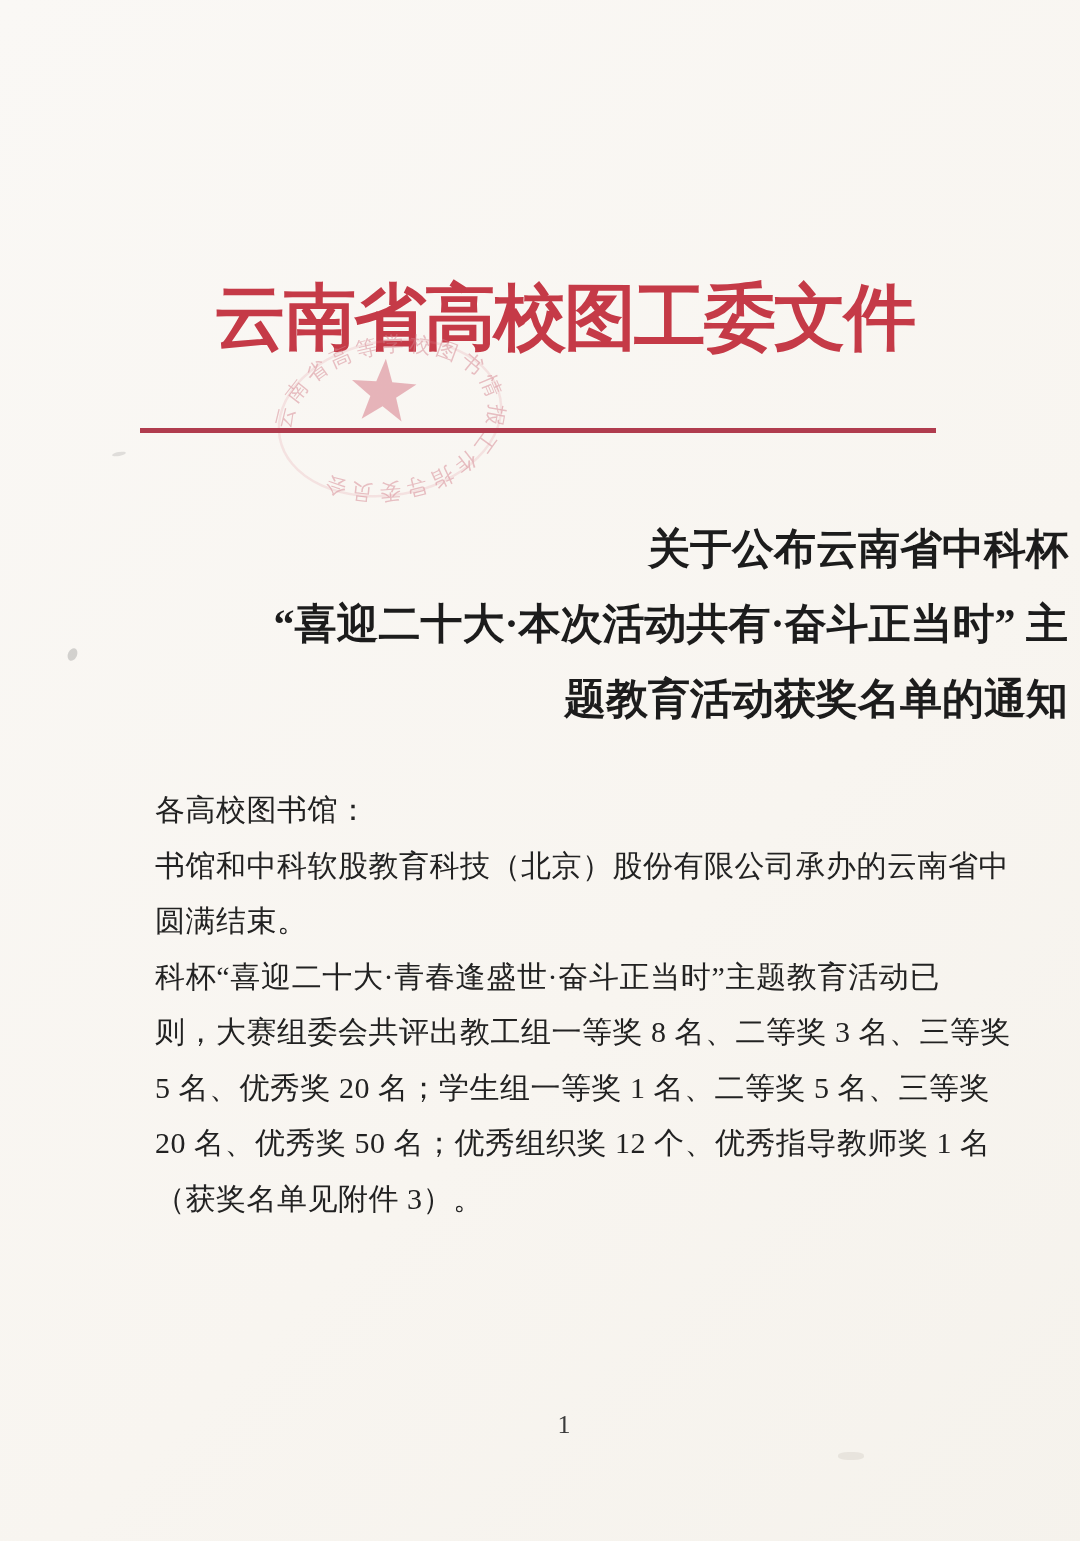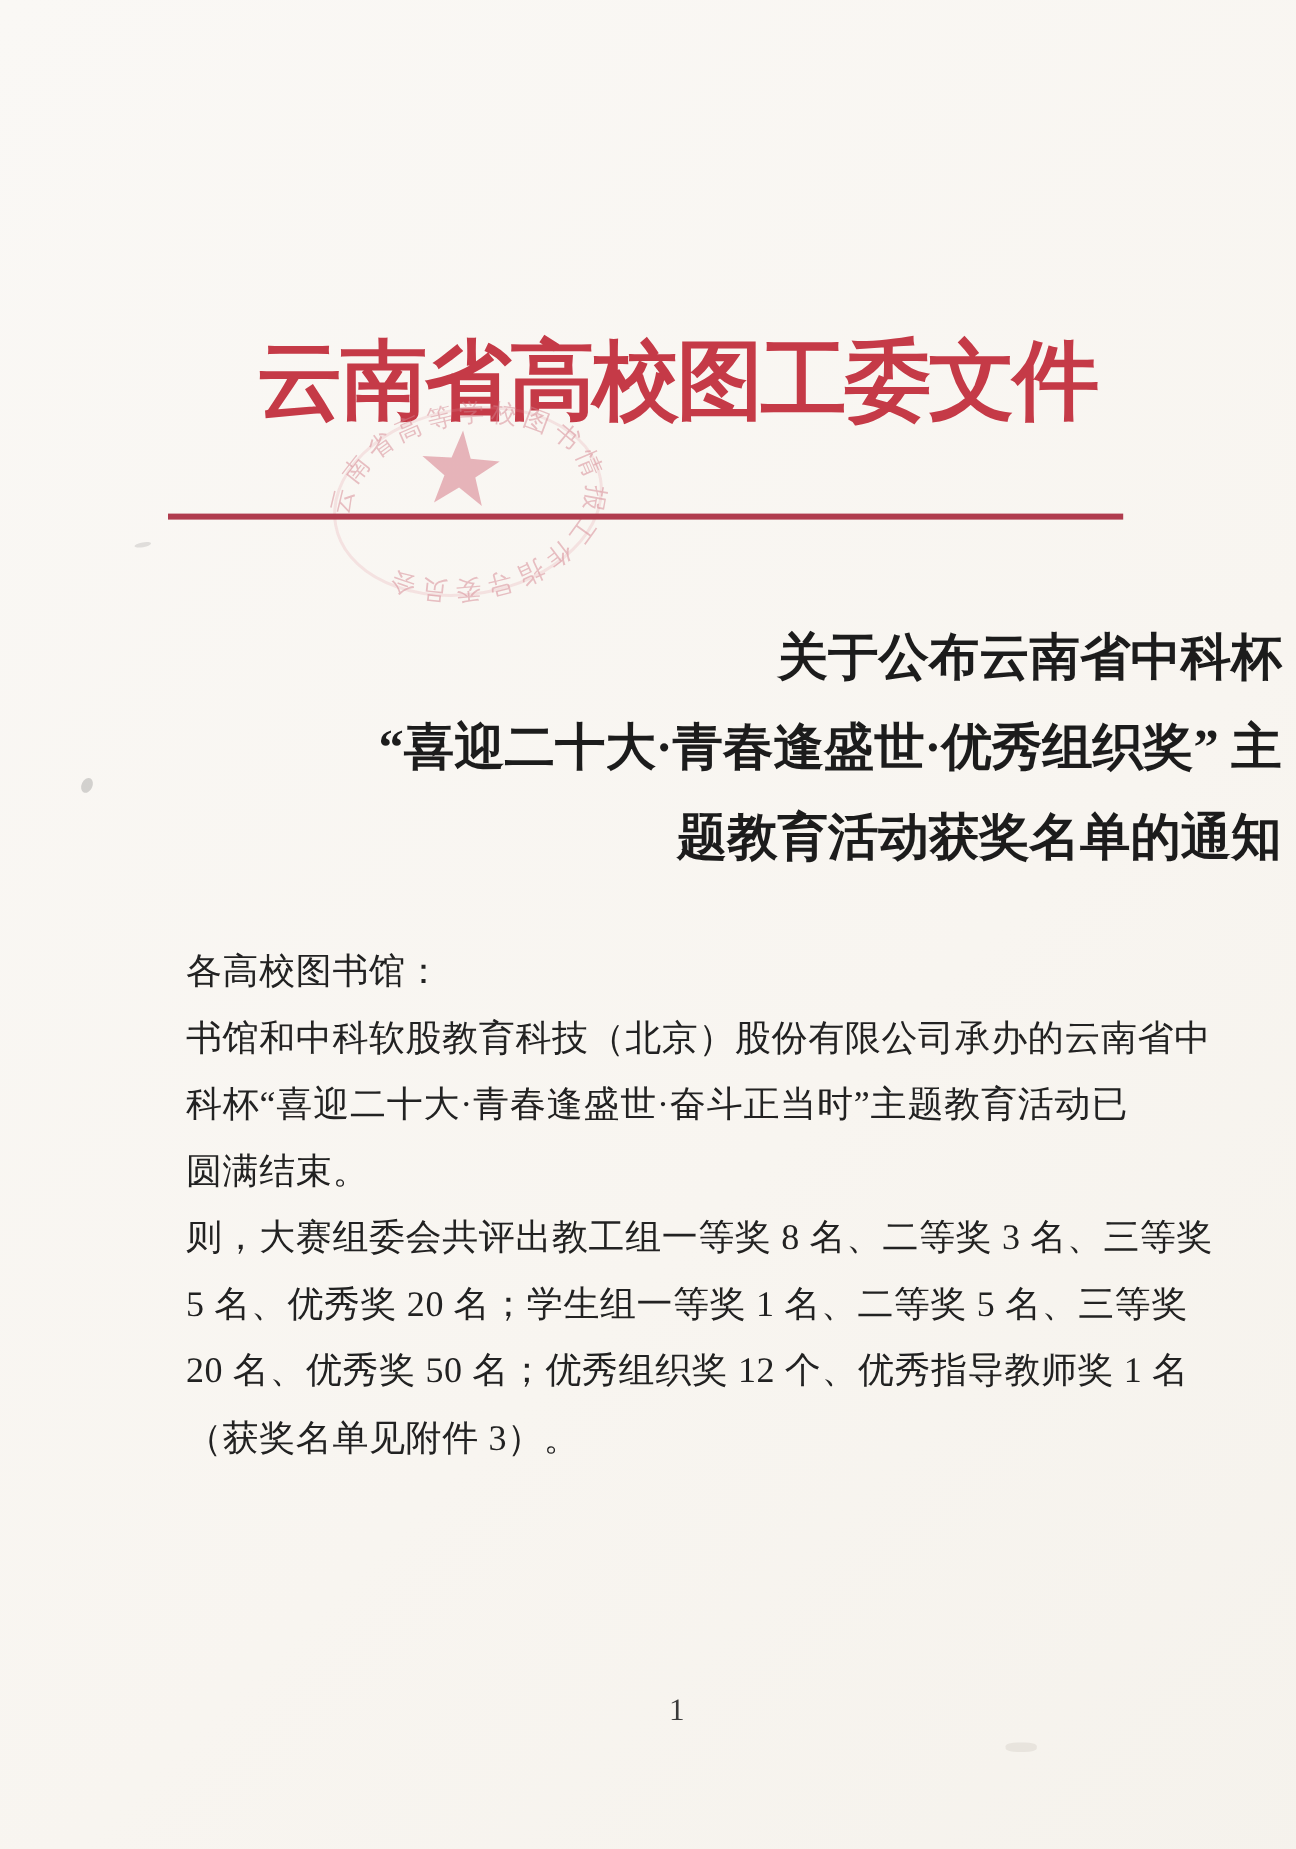--- a/index.html
+++ b/index.html
@@ -86,29 +86,29 @@
       <text font-size="21" fill="#d4848f" opacity="0.55" letter-spacing="5" font-family="Liberation Serif, DejaVu Serif, serif">
         <textPath href="#seal-arc" startOffset="6">云南省高等学校图书情报工作指导委员会</textPath>
       </text>
     </g>
   </svg>
 
   <div class="red-rule"></div>
 
   <div class="doc-title">
     <div>关于公布云南省中科杯</div>
-    <div>“喜迎二十大·青春逢盛世·优秀组织奖” 主</div>
+    <div>“喜迎二十大·本次活动共有·奋斗正当时” 主</div>
     <div>题教育活动获奖名单的通知</div>
   </div>
 
   <div class="body-block">
     <div class="bline nat">各高校图书馆：</div>
     <div class="bline">书馆和中科软股教育科技（北京）股份有限公司承办的云南省中</div>
+    <div class="bline nat">圆满结束。</div>
     <div class="bline">科杯“喜迎二十大·青春逢盛世·奋斗正当时”主题教育活动已</div>
-    <div class="bline nat">圆满结束。</div>
     <div class="bline">则，大赛组委会共评出教工组一等奖 8 名、二等奖 3 名、三等奖</div>
     <div class="bline">5 名、优秀奖 20 名；学生组一等奖 1 名、二等奖 5 名、三等奖</div>
     <div class="bline">20 名、优秀奖 50 名；优秀组织奖 12 个、优秀指导教师奖 1 名</div>
     <div class="bline nat">（获奖名单见附件 3）。</div>
   </div>
 
   <div class="page-number">1</div>
 
   <div class="speck s1"></div>
   <div class="speck s2"></div>

